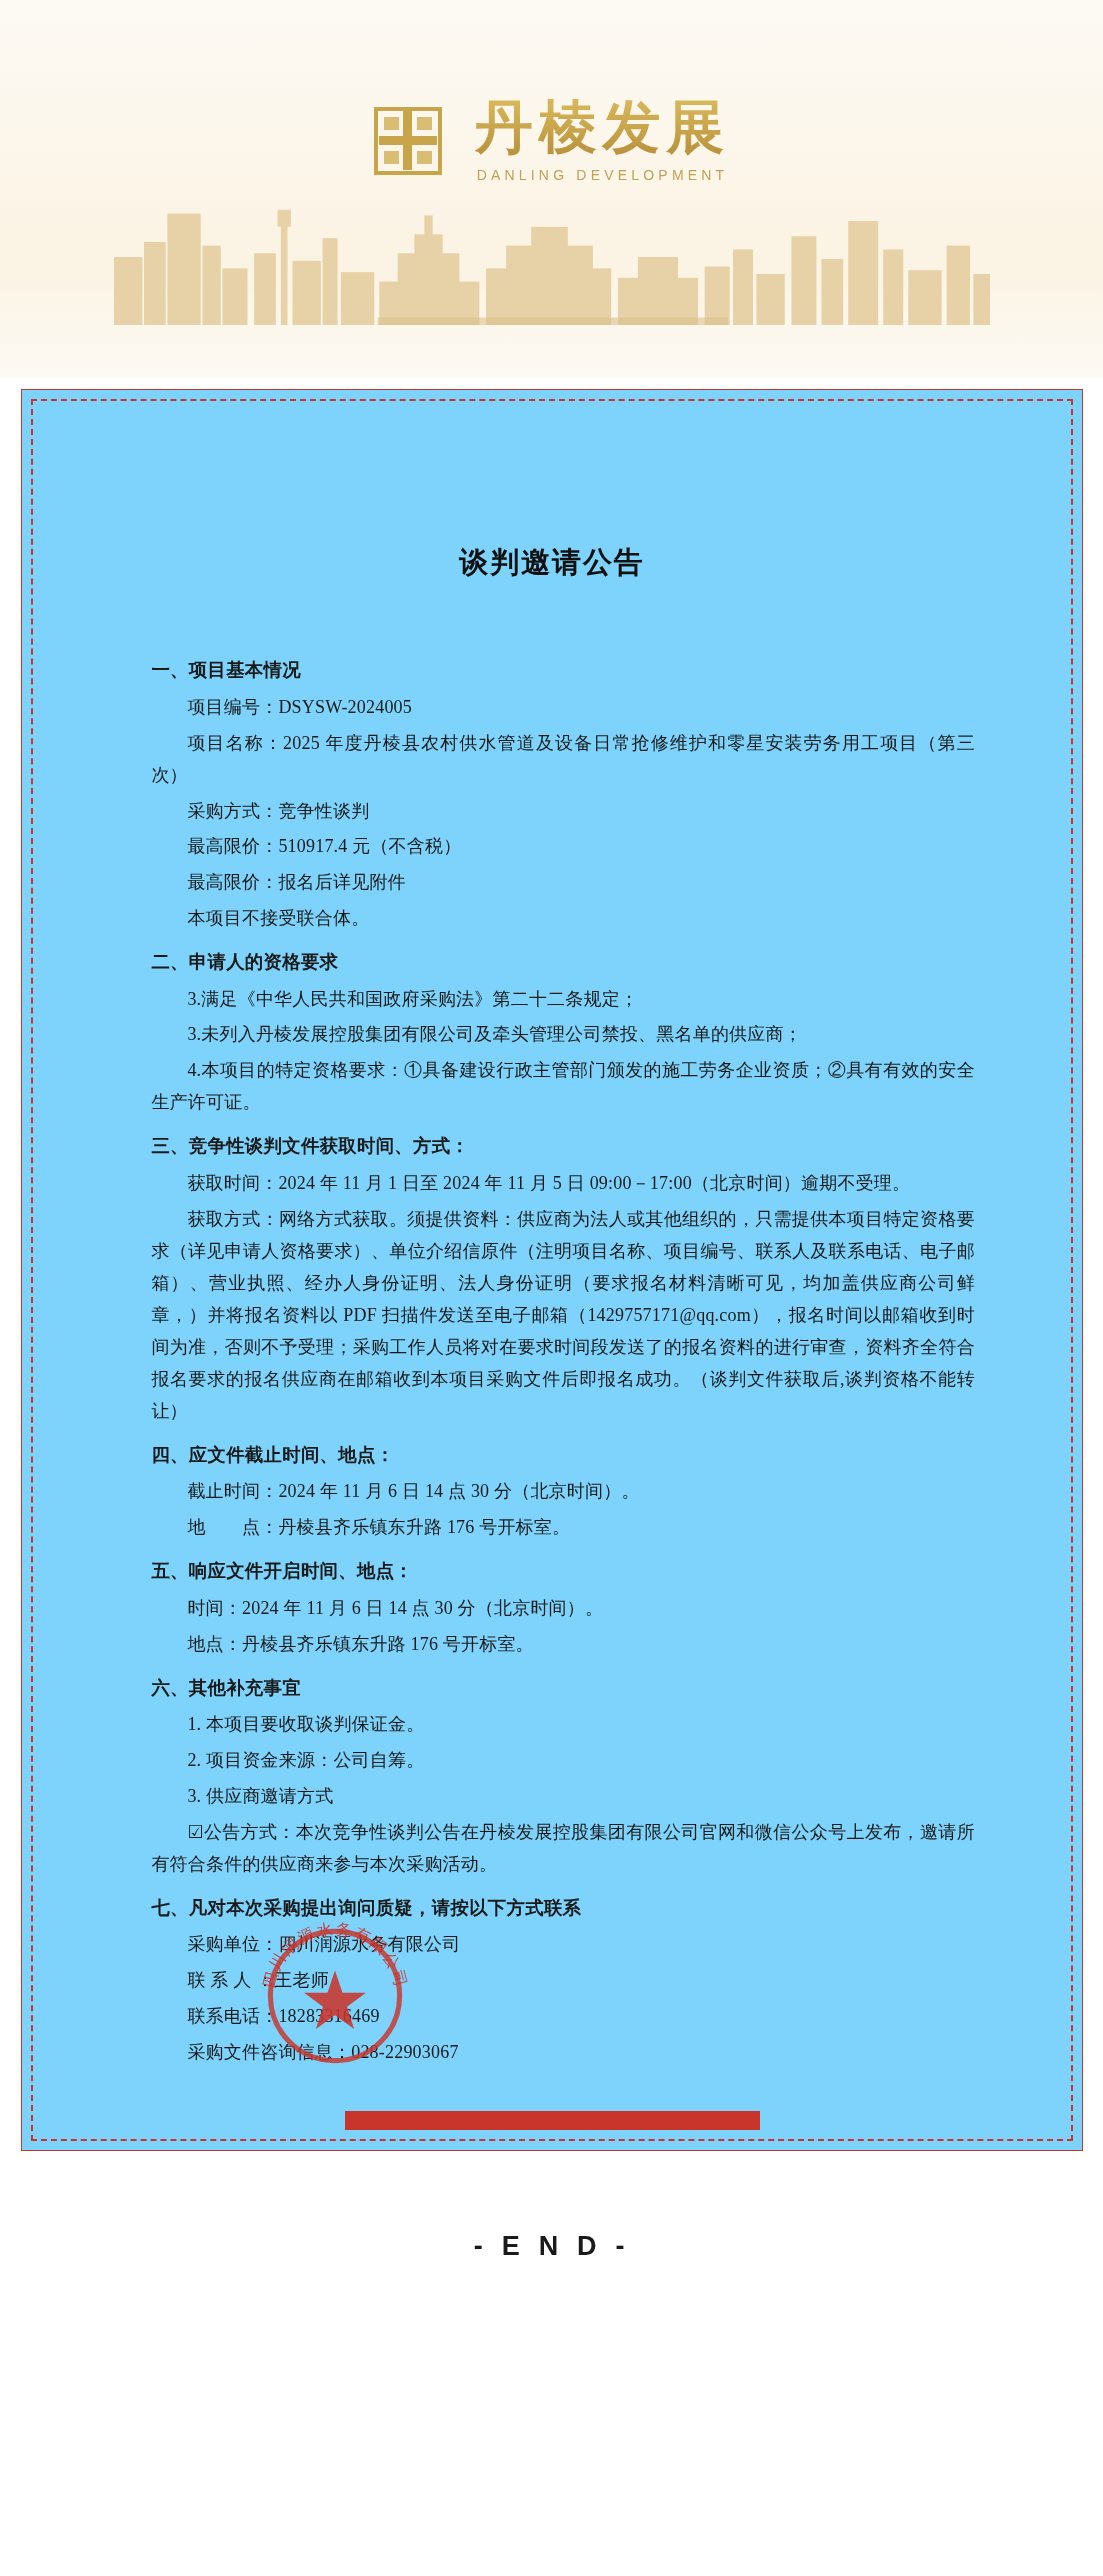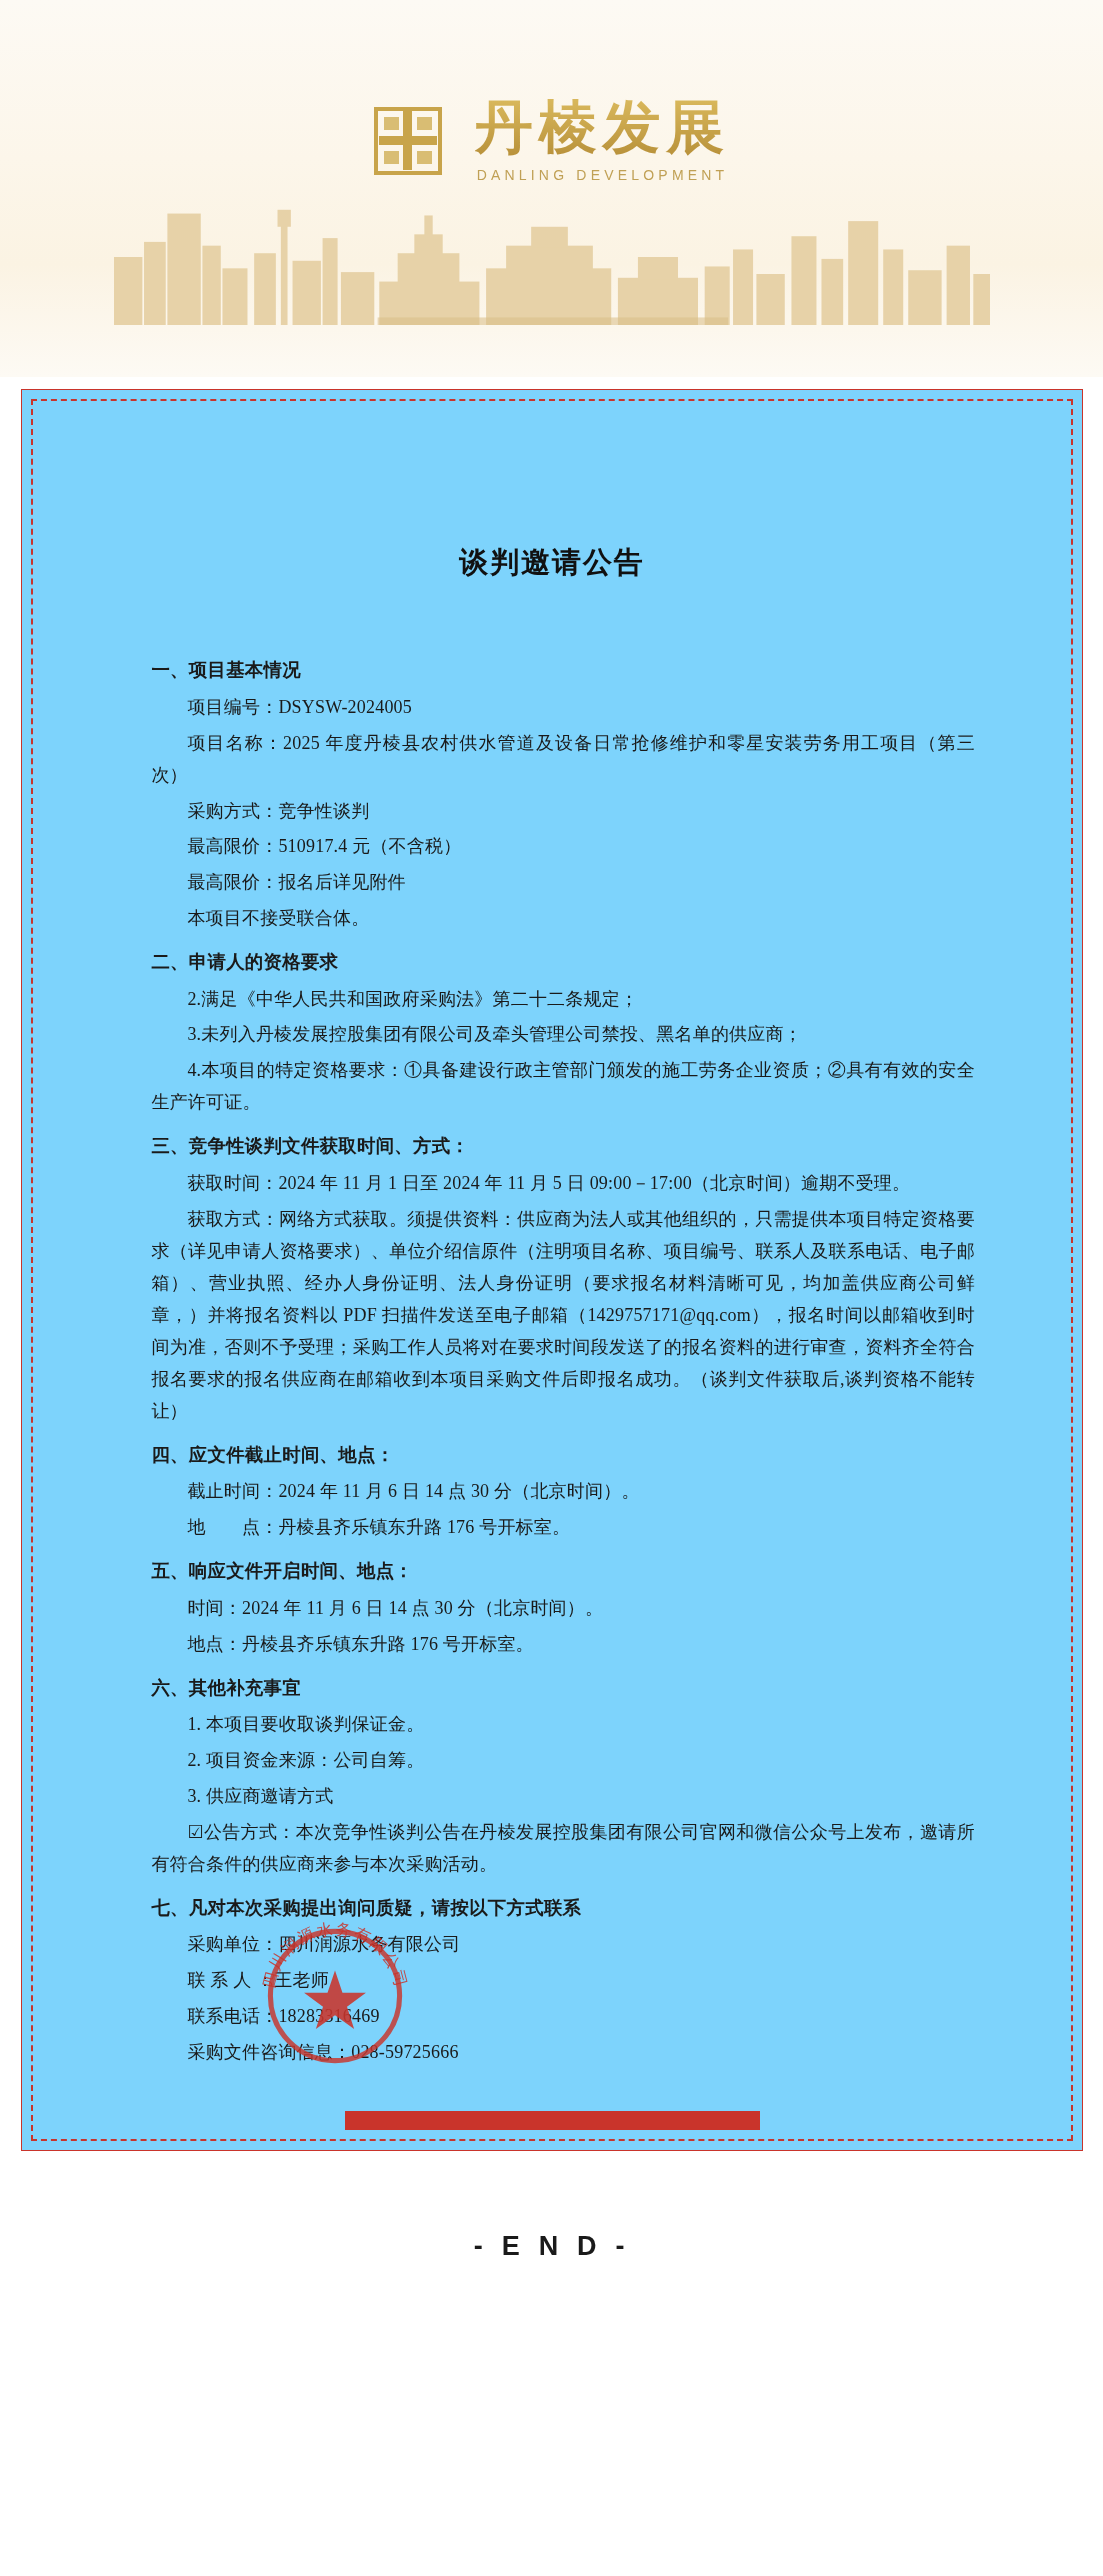--- a/index.html
+++ b/index.html
@@ -257,21 +257,21 @@
 
         <div class="sect-head">一、项目基本情况</div>
         <p class="line tight">项目编号：DSYSW-2024005</p>
         <p class="line tight">项目名称：2025 年度丹棱县农村供水管道及设备日常抢修维护和零星安装劳务用工项目（第三次）</p>
         <p class="line tight">采购方式：竞争性谈判</p>
         <p class="line tight">最高限价：510917.4 元（不含税）</p>
         <p class="line tight">最高限价：报名后详见附件</p>
         <p class="line tight">本项目不接受联合体。</p>
 
         <div class="sect-head">二、申请人的资格要求</div>
-        <p class="line tight">2.满足《中华人民共和国政府采购法》第二十二条规定；</p>
+        <p class="line tight">3.满足《中华人民共和国政府采购法》第二十二条规定；</p>
         <p class="line tight">3.未列入丹棱发展控股集团有限公司及牵头管理公司禁投、黑名单的供应商；</p>
         <p class="line tight">4.本项目的特定资格要求：①具备建设行政主管部门颁发的施工劳务企业资质；②具有有效的安全生产许可证。</p>
 
         <div class="sect-head">三、竞争性谈判文件获取时间、方式：</div>
         <p class="line tight">获取时间：2024 年 11 月 1 日至 2024 年 11 月 5 日 09:00－17:00（北京时间）逾期不受理。</p>
         <p class="line">获取方式：网络方式获取。须提供资料：供应商为法人或其他组织的，只需提供本项目特定资格要求（详见申请人资格要求）、单位介绍信原件（注明项目名称、项目编号、联系人及联系电话、电子邮箱）、营业执照、经办人身份证明、法人身份证明（要求报名材料清晰可见，均加盖供应商公司鲜章，）并将报名资料以 PDF 扫描件发送至电子邮箱（1429757171@qq.com），报名时间以邮箱收到时间为准，否则不予受理；采购工作人员将对在要求时间段发送了的报名资料的进行审查，资料齐全符合报名要求的报名供应商在邮箱收到本项目采购文件后即报名成功。（谈判文件获取后,谈判资格不能转让）</p>
 
         <div class="sect-head">四、应文件截止时间、地点：</div>
         <p class="line tight">截止时间：2024 年 11 月 6 日 14 点 30 分（北京时间）。</p>
         <p class="line tight">地　　点：丹棱县齐乐镇东升路 176 号开标室。</p>
@@ -283,21 +283,21 @@
         <div class="sect-head">六、其他补充事宜</div>
         <p class="line tight">1. 本项目要收取谈判保证金。</p>
         <p class="line tight">2. 项目资金来源：公司自筹。</p>
         <p class="line tight">3. 供应商邀请方式</p>
         <p class="line tight">☑公告方式：本次竞争性谈判公告在丹棱发展控股集团有限公司官网和微信公众号上发布，邀请所有符合条件的供应商来参与本次采购活动。</p>
 
         <div class="sect-head">七、凡对本次采购提出询问质疑，请按以下方式联系</div>
         <p class="line tight">采购单位：四川润源水务有限公司</p>
         <p class="line tight">联 系 人 ：王老师</p>
         <p class="line tight">联系电话：18283316469</p>
-        <p class="line tight">采购文件咨询信息：028-59725666</p>
+        <p class="line tight">采购文件咨询信息：028-22903067</p>
       </div>
 
       <div class="stamp">
         <svg viewBox="0 0 200 200">
           <defs>
             <path id="sealArc" d="M 100,100 m -72,0 a 72,72 0 1 1 144,0"></path>
             <path id="sealArcText" d="M 28,100 a 72,72 0 0 1 144,0"></path>
           </defs>
           <circle cx="100" cy="100" r="76" fill="none" stroke="#c9342b" stroke-width="6" opacity="0.82"></circle>
           <text font-family="Liberation Serif, serif" font-size="19" fill="#c9342b" opacity="0.85" letter-spacing="2">

